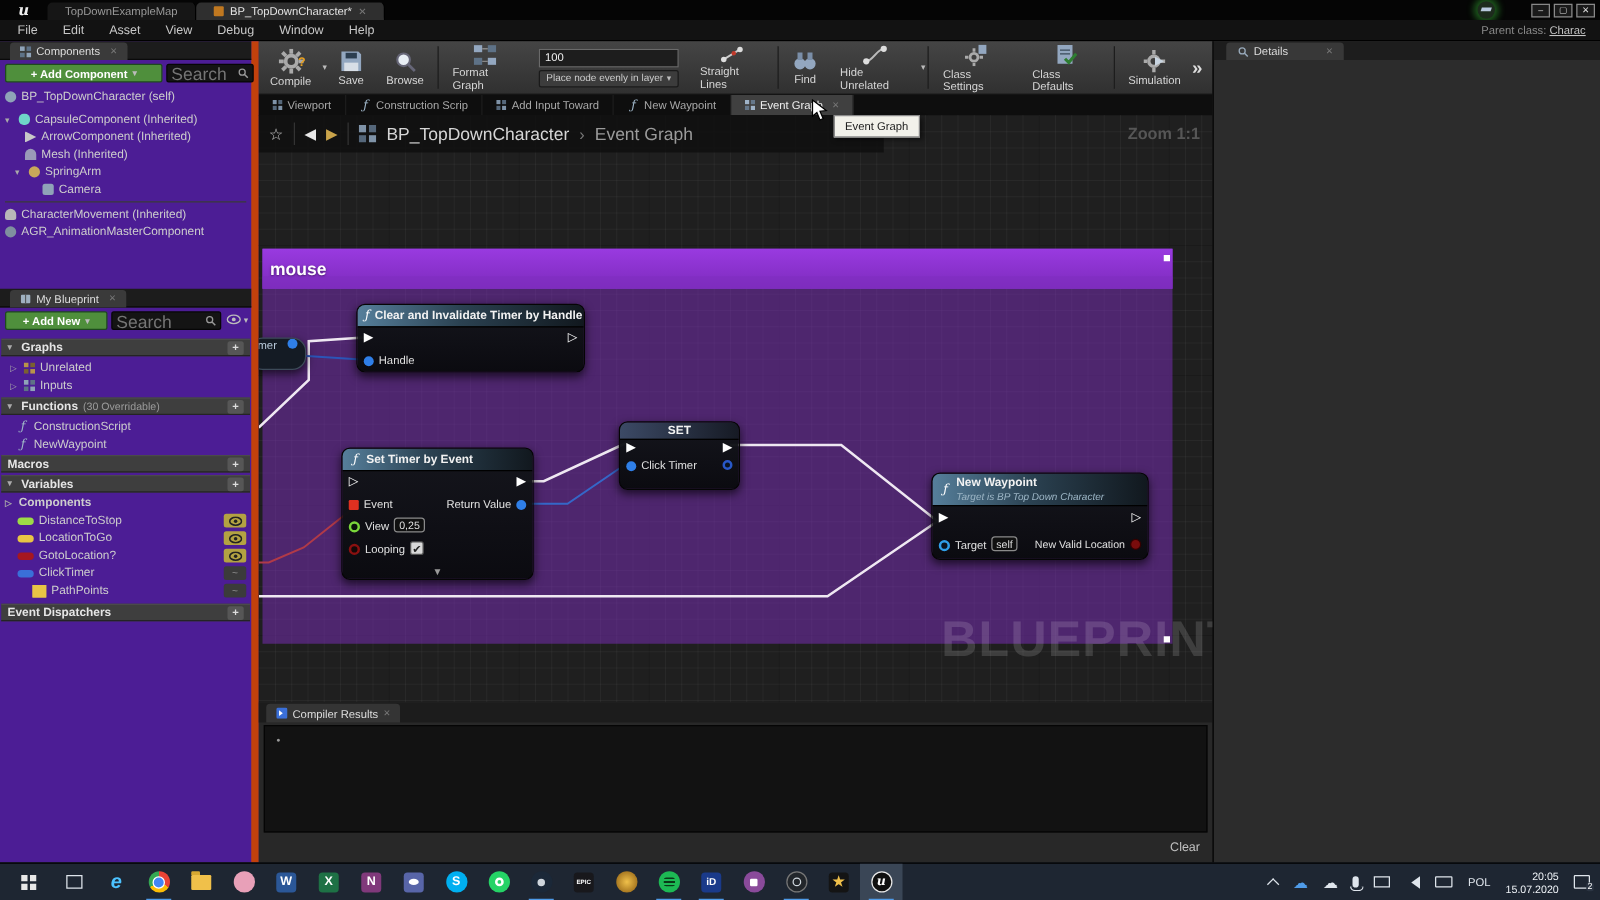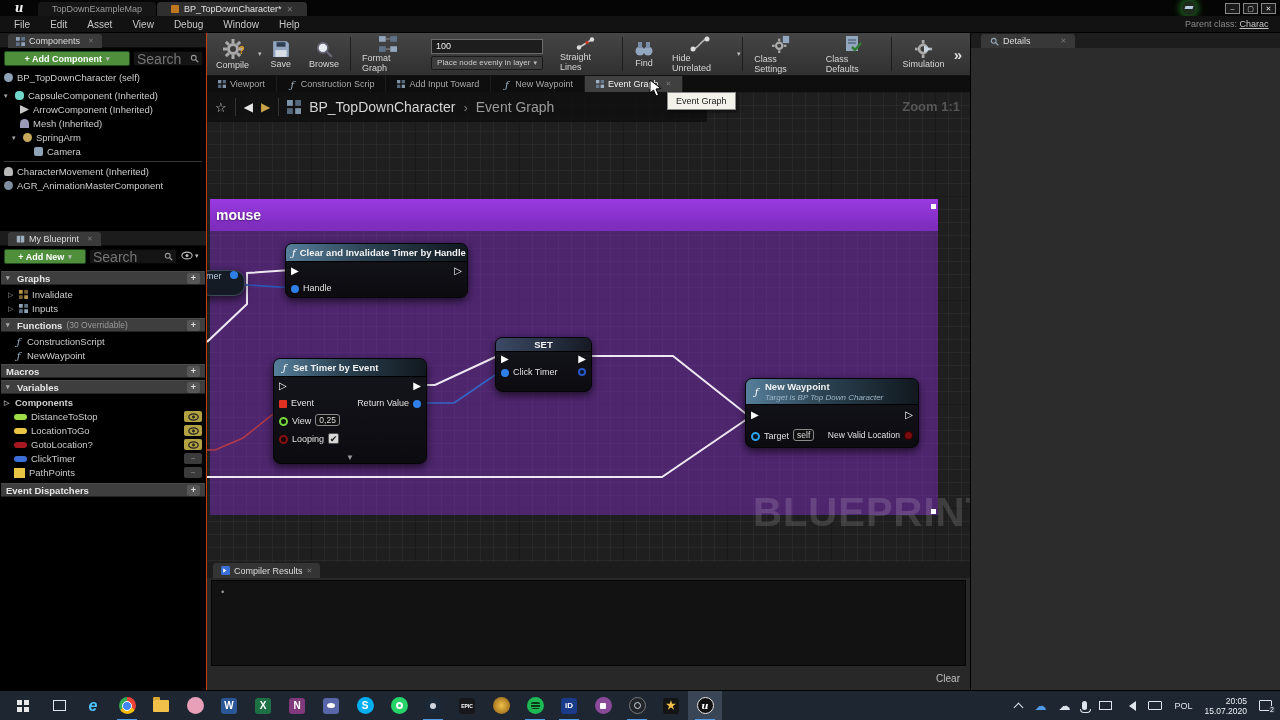--- a/index.html
+++ b/index.html
@@ -20,21 +20,21 @@
   .gradcap{width:14px;height:14px;border-radius:50%;background:#1d2b1d;box-shadow:0 0 6px 3px rgba(60,200,60,.45);margin-right:26px;position:relative}
   .gradcap:before{content:"";position:absolute;left:3px;top:5px;width:8px;height:3px;background:#b8c8dd;transform:skewX(-18deg)}
 
   
   #menubar{left:0;top:16px;width:1280px;height:17px;background:#121212;display:flex;align-items:center;gap:20px;padding-left:14px;font-size:10px;color:#c8c8c8;border-bottom:1px solid #000}
   .menu-item{cursor:default}
   #parentclass{margin-left:auto;white-space:nowrap;overflow:hidden;width:95px;color:#8a8a8a;font-size:9px}
   #parentclass b{color:#c5c5c5;text-decoration:underline;font-weight:normal}
 
   
-  #leftpanel{left:0;top:33px;width:207px;height:657px;background:#000000;border-right:1px solid #c2410c}
+  #leftpanel{left:0;top:33px;width:207px;height:657px;background:#4c1d95;border-right:6px solid #c2410c}
   .ptabs{position:absolute;left:0;right:0;height:15px;background:#1c1c1c;border-bottom:1px solid #0a0a0a}
   .ptab{position:absolute;left:8px;top:1px;height:14px;background:#3a3a3a;border-radius:3px 3px 0 0;display:flex;align-items:center;gap:4px;padding:0 8px;font-size:9px;color:#ddd}
   .ptab .x{color:#777;font-size:7px;margin-left:4px}
   .greenbtn{height:15px;border-radius:2px;display:flex;align-items:center;justify-content:center;color:#fff;font-weight:bold;font-size:9px;border:1px solid #1e4a1e}
   .searchbox{height:15px;background:#141414;border:1px solid #060606;border-radius:2px;display:flex;align-items:center;padding:0 3px;gap:2px}
   .searchbox input{flex:1;min-width:0;background:transparent;border:0;outline:none;color:#bbb;font-size:14px;font-family:"Liberation Sans",sans-serif}
   .lp-row{position:absolute;left:4px;right:4px;height:13px;display:flex;align-items:center;gap:4px;font-size:9.5px;color:#cdcdcd;white-space:nowrap}
   .lp-hdr{position:absolute;left:1px;right:1px;height:14px;background:#3e3e3e;display:flex;align-items:center;gap:4px;padding:0 5px;font-size:9.5px;font-weight:bold;color:#e6e6e6;border-top:1px solid #4a4a4a;border-bottom:1px solid #242424}
   .lp-hdr .note{font-weight:normal;color:#9a9a9a;font-size:8.5px}
   .plusbox{margin-left:auto;width:13px;height:11px;background:#565656;border-radius:2px;color:#ddd;font-size:9px;line-height:11px;text-align:center;font-weight:bold}
@@ -284,21 +284,21 @@
     <span class="plusbox">+</span>
   </div>
   <div class="lp-row" style="top:255px;left:8px">
     <span class="caret">▷</span>
     <svg width="9" height="9" viewBox="0 0 12 12">
         <rect x="0" y="0" width="5" height="5" fill="#b8934a"></rect>
         <rect x="7" y="0" width="5" height="5" fill="#7a6030"></rect>
         <rect x="0" y="7" width="5" height="5" fill="#7a6030"></rect>
         <rect x="7" y="7" width="5" height="5" fill="#b8934a"></rect>
       </svg>
-    <span>Invalidate</span>
+    <span>Unrelated</span>
   </div>
   <div class="lp-row" style="top:269px;left:8px">
     <span class="caret">▷</span>
     <svg width="9" height="9" viewBox="0 0 12 12">
         <rect x="0" y="0" width="5" height="5" fill="#8fa3b8"></rect>
         <rect x="7" y="0" width="5" height="5" fill="#5e7287"></rect>
         <rect x="0" y="7" width="5" height="5" fill="#5e7287"></rect>
         <rect x="7" y="7" width="5" height="5" fill="#8fa3b8"></rect>
       </svg>
     <span>Inputs</span>
@@ -360,21 +360,21 @@
         </svg>
       </span>
   </div>
   <div class="lp-row" style="top:419px;left:14px">
     <span class="pill" style="background-color: rgb(58, 111, 216);"></span>
     <span>ClickTimer</span>
     <span class="eyeb off">
         <span>~</span>
       </span>
   </div>
-  <div class="lp-row" style="top:433px;left:14px">
+  <div class="lp-row" style="top:433px;left:26px">
     <span class="gridpill"></span>
     <span>PathPoints</span>
     <span class="eyeb off">
         <span>~</span>
       </span>
   </div>
   <div class="lp-hdr" style="top:450px">
     <span>Event Dispatchers</span>
     <span class="plusbox">+</span>
   </div>

